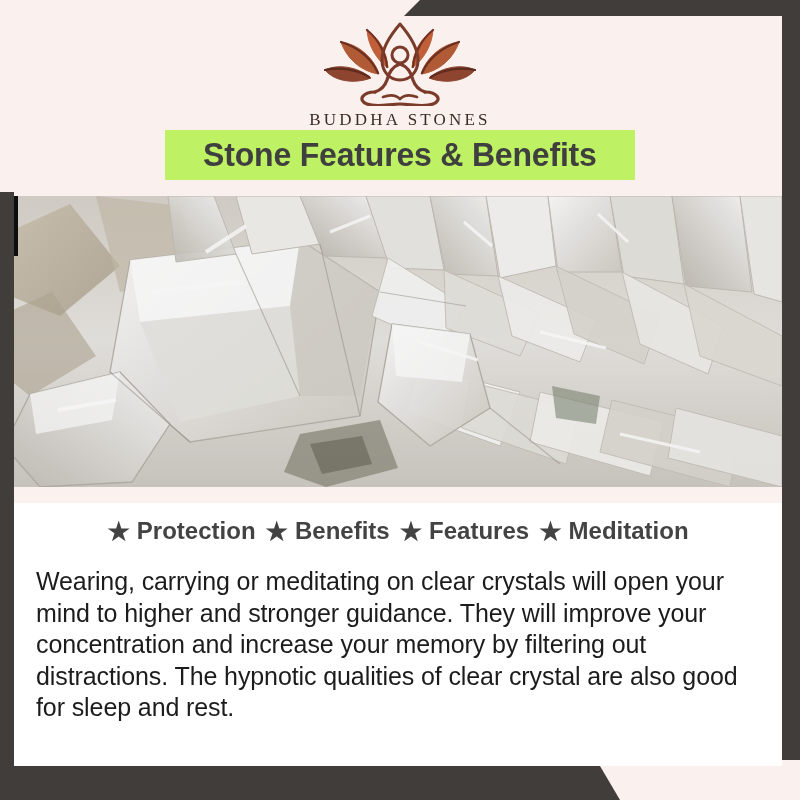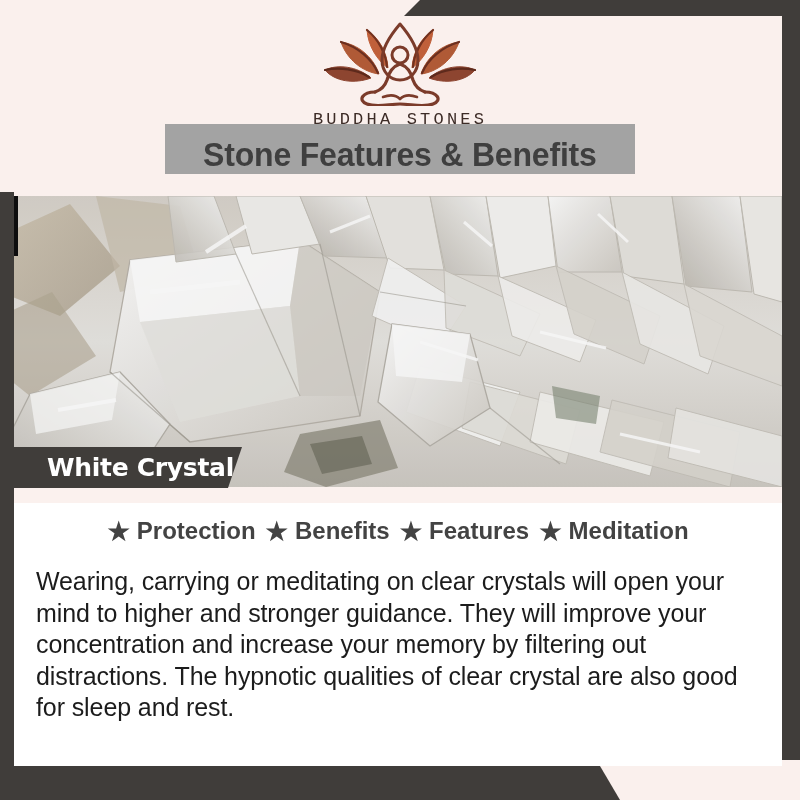--- a/index.html
+++ b/index.html
@@ -48,31 +48,31 @@
     position:absolute; top:0; left:0; width:800px; height:196px;
     background:#faf0ed; z-index:2;
   }
   .logo-wrap {
     position:absolute; top:22px; left:0; width:800px;
     display:flex; flex-direction:column; align-items:center;
   }
   .logo-mark { width:170px; height:84px; display:block; }
   .logo-word {
     margin-top:4px;
-    font-family:Liberation Mono, monospace;
+    font-family:Liberation Serif, serif;
     font-size:17px; letter-spacing:3.2px;
     color:#3c2b26; font-weight:400;
   }
 
   
   .title-box {
-    position:absolute; left:165px; top:124px;
+    position:absolute; left:165px; top:130px;
     width:470px; height:50px;
-    background:#a3a3a3;
-    display:flex; align-items:flex-end; justify-content:center;
+    background:#bef264;
+    display:flex; align-items:center; justify-content:center;
     z-index:3;
   }
   .title-text {
     font-family:"Liberation Sans Narrow","Liberation Sans", sans-serif;
     font-weight:bold; font-size:33px; color:#3f3f3f;
     letter-spacing:-0.2px; white-space:nowrap;
     transform:scaleX(0.97); transform-origin:center;
   }
 
   
@@ -269,23 +269,20 @@
         <path d="M110,176 L190,246"></path>
         <path d="M490,212 L560,268"></path>
         <path d="M380,96 L466,110"></path>
       </g>
 
       <rect x="0" y="0" width="782" height="291" fill="#000000" opacity="0.04"></rect>
     </svg>
   </div>
   <div class="photo-notch"></div>
 
-  <div class="stone-label">
-    <span class="stone-label-text">White Crystal</span>
-  </div>
 
   <div class="body-strip"></div>
   <div class="body">
 
     <div class="benefits">
       <div class="benefit">
         <span class="star">★</span>
         <span>Protection</span>
       </div>
       <div class="benefit">

